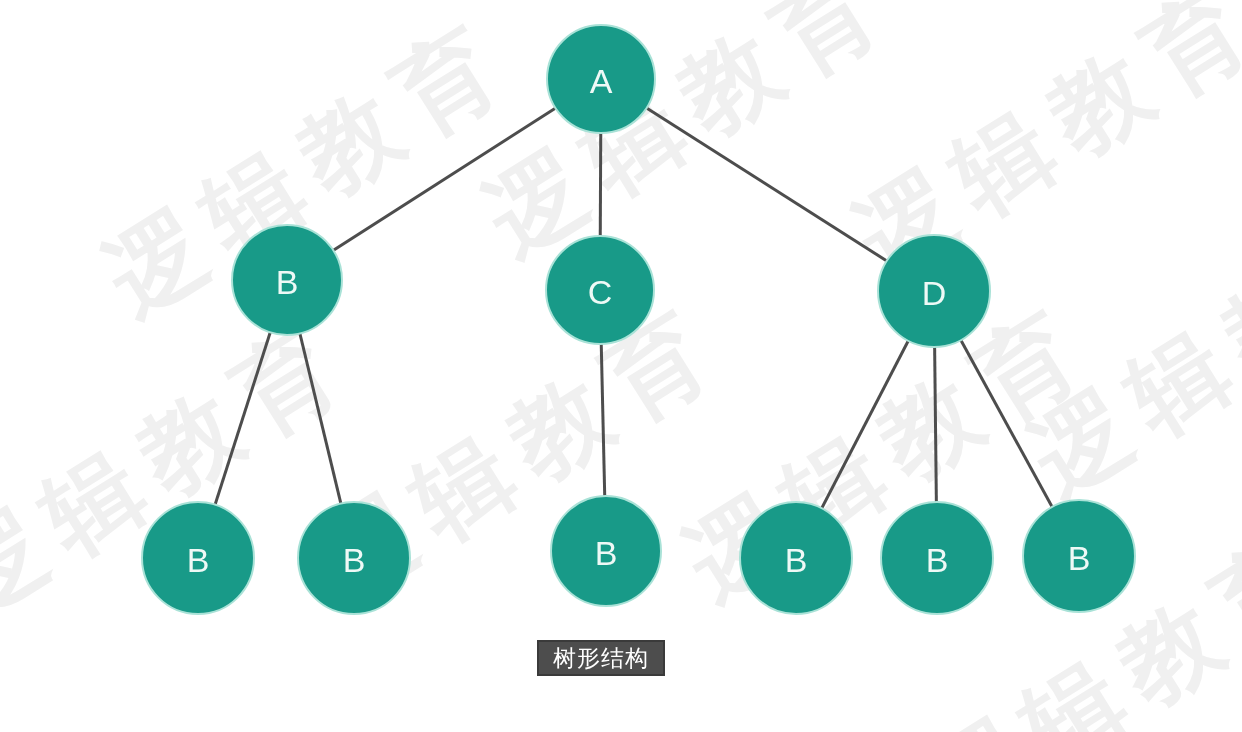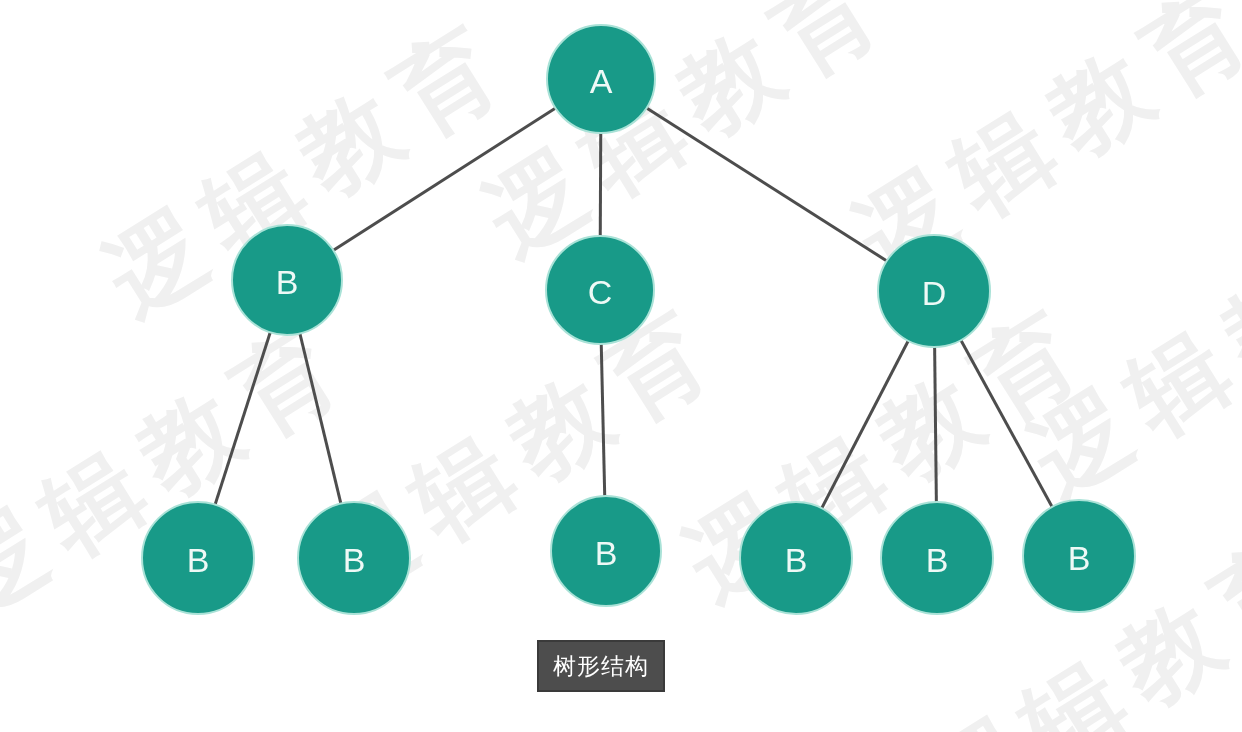--- a/index.html
+++ b/index.html
@@ -40,21 +40,21 @@
     font-family: "Liberation Sans", sans-serif;
     font-size: 34px;
     text-anchor: middle;
     dominant-baseline: central;
   }
   .caption {
     position: absolute;
     left: 537px;
     top: 640px;
     width: 128px;
-    height: 52px;
+    height: 36px;
     box-sizing: border-box;
     z-index: 2;
     display: flex;
     align-items: center;
     justify-content: center;
     font-size: 23px;
     letter-spacing: 1px;
   }
 </style>
 </head>

